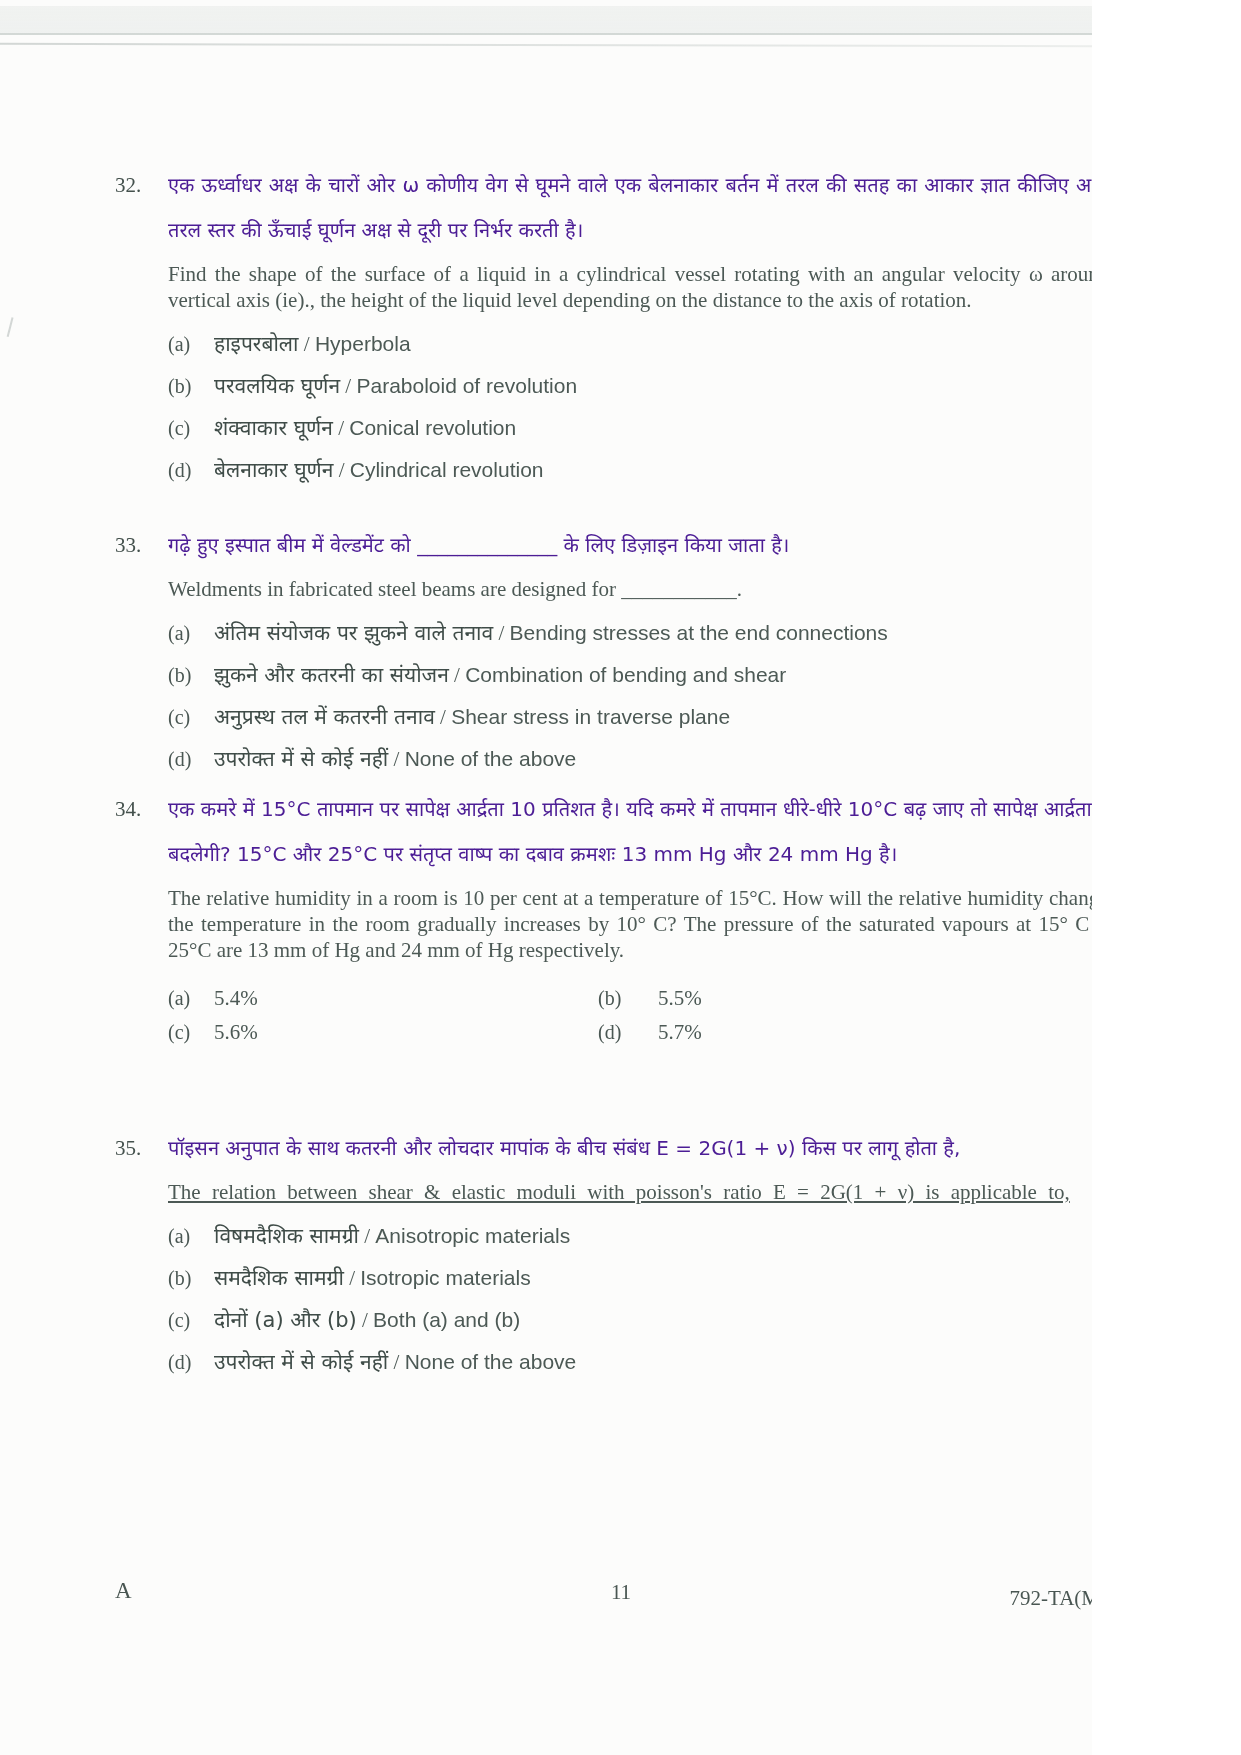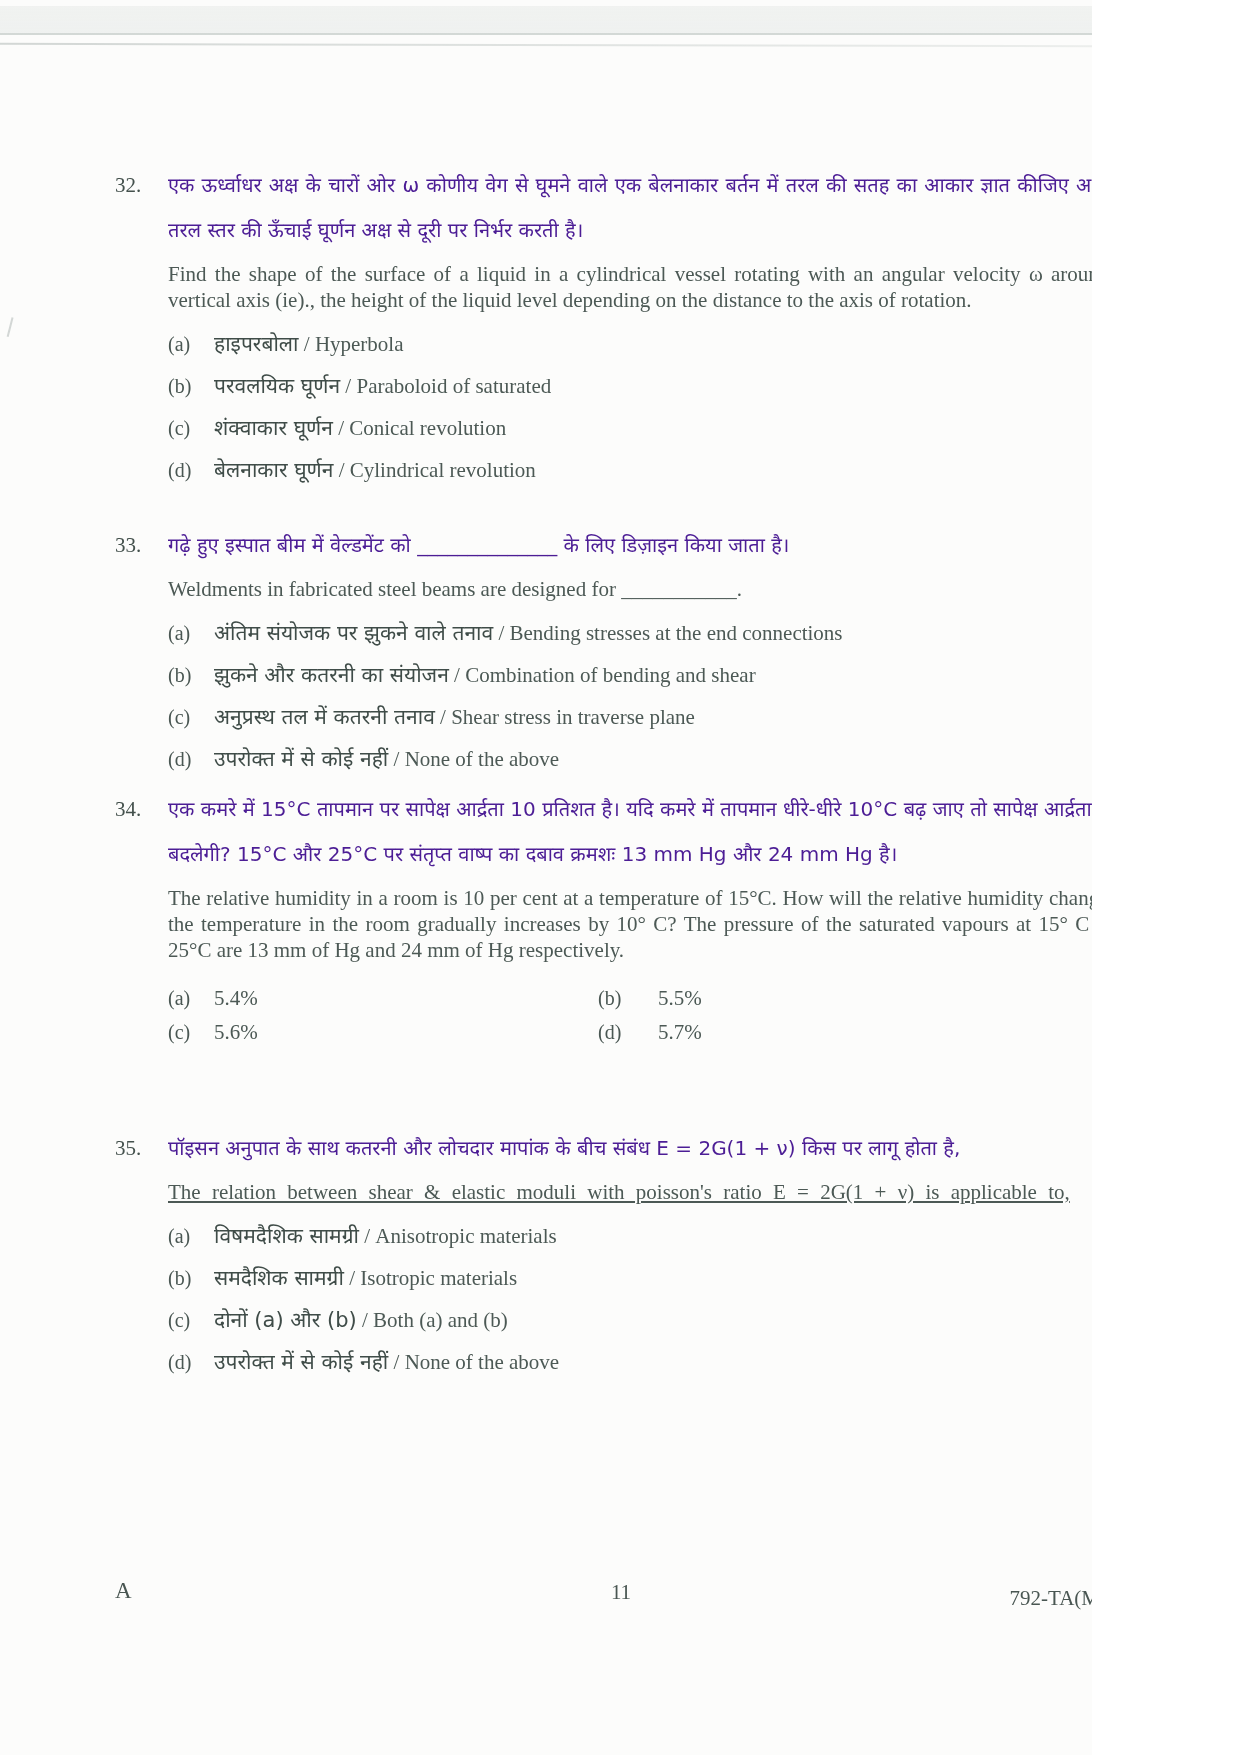--- a/index.html
+++ b/index.html
@@ -41,21 +41,21 @@
     font-size:21px;line-height:26px;color:#4c5955;
     text-align:justify;margin-bottom:16px;
   }
   .q35 .en{word-spacing:6px;text-decoration:underline;}
   .opts.stack{margin-top:10px;}
   .opt{display:grid;grid-template-columns:46px 1fr;margin-bottom:12px;line-height:30px;}
   .optlabel{font-size:20px;color:#4a5753;}
   .opttext{font-size:21px;}
   .hi-part{font-family:"DejaVu Sans","Liberation Sans",sans-serif;color:#3f4c48;}
   .sep{color:#4c5955;}
-  .en-part{font-family:Liberation Serif, serif;color:#4c5955;}
+  .en-part{font-family:Liberation Sans, sans-serif;color:#4c5955;}
   .opts.twocol{
     display:grid;grid-template-columns:46px 384px 60px 1fr;
     row-gap:8px;margin-top:22px;line-height:26px;
   }
   .optval{font-size:21px;color:#4c5955;}
   .footer{
     position:absolute;left:115px;top:1578px;width:1012px;
     font-size:21px;color:#495652;
   }
   .footer .f-left{position:absolute;left:0;top:0;font-size:23px;}
@@ -76,21 +76,21 @@
         <div class="qbody">
           <div class="hi para">एक ऊर्ध्वाधर अक्ष के चारों ओर ω कोणीय वेग से घूमने वाले एक बेलनाकार बर्तन में तरल की सतह का आकार ज्ञात कीजिए अर्थात्, तरल स्तर की ऊँचाई घूर्णन अक्ष से दूरी पर निर्भर करती है।</div>
           <div class="en para">Find the shape of the surface of a liquid in a cylindrical vessel rotating with an angular velocity ω around a vertical axis (ie)., the height of the liquid level depending on the distance to the axis of rotation.</div>
           <div class="opts stack">
             <div class="opt">
               <span class="optlabel">(a)</span>
               <span class="opttext"><span class="hi-part">हाइपरबोला</span><span class="sep"> / </span><span class="en-part">Hyperbola</span></span>
             </div>
             <div class="opt">
               <span class="optlabel">(b)</span>
-              <span class="opttext"><span class="hi-part">परवलयिक घूर्णन</span><span class="sep"> / </span><span class="en-part">Paraboloid of saturated</span></span>
+              <span class="opttext"><span class="hi-part">परवलयिक घूर्णन</span><span class="sep"> / </span><span class="en-part">Paraboloid of revolution</span></span>
             </div>
             <div class="opt">
               <span class="optlabel">(c)</span>
               <span class="opttext"><span class="hi-part">शंक्वाकार घूर्णन</span><span class="sep"> / </span><span class="en-part">Conical revolution</span></span>
             </div>
             <div class="opt">
               <span class="optlabel">(d)</span>
               <span class="opttext"><span class="hi-part">बेलनाकार घूर्णन</span><span class="sep"> / </span><span class="en-part">Cylindrical revolution</span></span>
             </div>
           </div>

